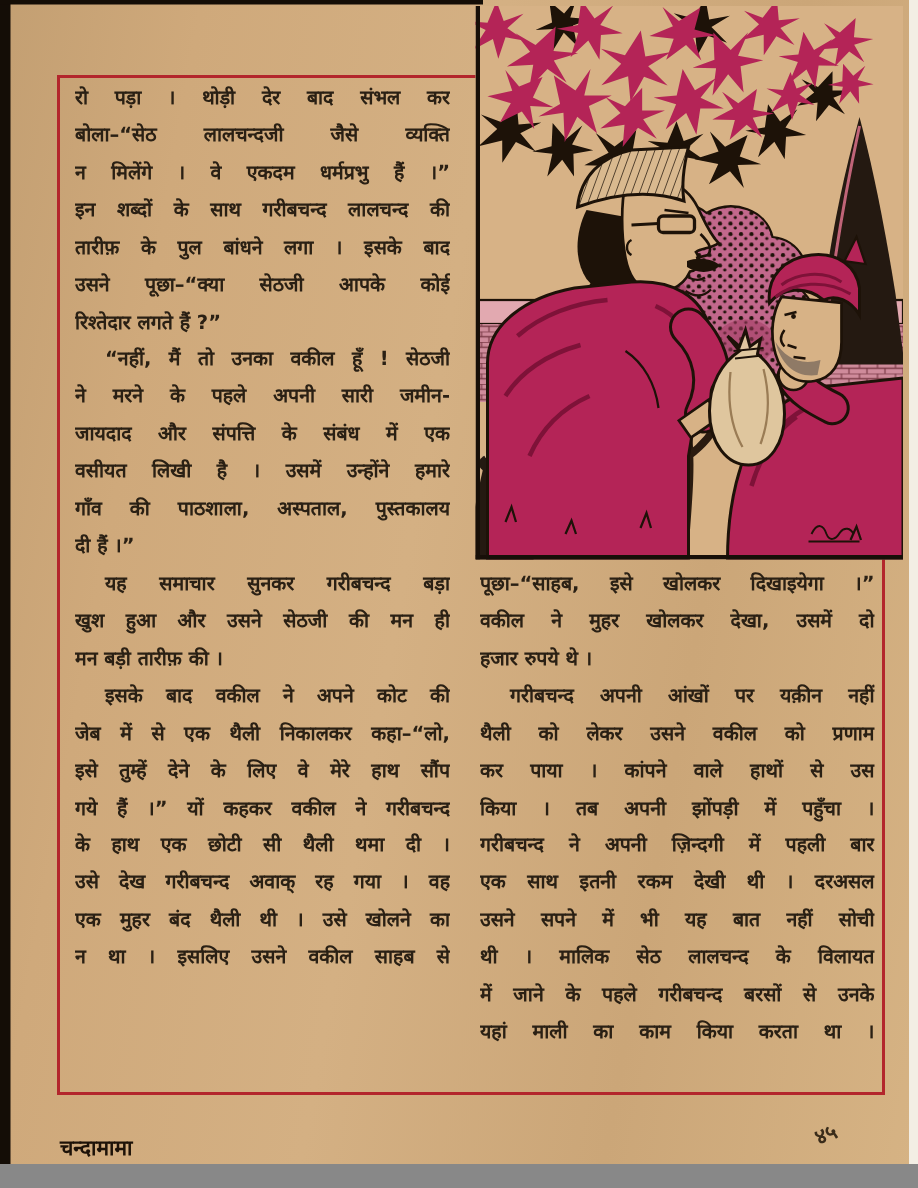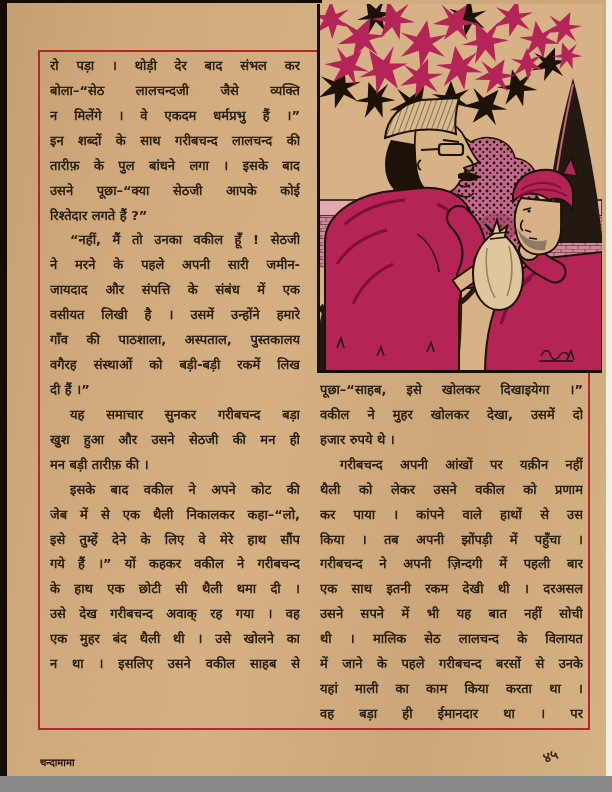--- a/index.html
+++ b/index.html
@@ -28,21 +28,21 @@
   .col .line.end{text-align-last:left;}
   .col .line.indent{text-indent:20px;}
   .col-left{left:50px;top:54px;width:250px;}
   .col-right{left:320px;top:378px;width:263px;}
   .illus{
     position:absolute;left:317px;top:4px;width:285px;height:369px;
     background:var(--paper-light);
   }
   .illus svg{display:block;width:285px;height:369px;}
   .footer-title{
-    position:absolute;left:40px;top:755px;font-size:10px;font-weight:bold;
+    position:absolute;left:40px;top:755px;font-size:14px;font-weight:bold;
     color:var(--ink-black);font-family:"DejaVu Sans","Liberation Sans",sans-serif;
   }
   .footer-page{
     position:absolute;left:543px;top:746px;font-size:14px;font-weight:bold;
     color:#3a2c1a;transform:rotate(-22deg);
   }
 </style>
 </head>
 <body>
 
@@ -59,21 +59,20 @@
       <div class="line">न मिलेंगे ।  वे एकदम धर्मप्रभु हैं ।”</div>
       <div class="line">इन शब्दों के साथ गरीबचन्द लालचन्द की</div>
       <div class="line">तारीफ़ के पुल बांधने लगा ।  इसके बाद</div>
       <div class="line">उसने पूछा–“क्या सेठजी आपके कोई</div>
       <div class="line end">रिश्तेदार लगते हैं ?”</div>
       <div class="line indent">“नहीं, मैं तो उनका वकील हूँ ! सेठजी</div>
       <div class="line">ने मरने के पहले अपनी सारी जमीन-</div>
       <div class="line">जायदाद और संपत्ति के संबंध में एक</div>
       <div class="line">वसीयत लिखी है ।  उसमें उन्होंने हमारे</div>
       <div class="line">गाँव की पाठशाला, अस्पताल, पुस्तकालय</div>
-      <div class="line">वगैरह संस्थाओं को बड़ी-बड़ी रकमें लिख</div>
       <div class="line end">दी हैं ।”</div>
       <div class="line indent">यह समाचार सुनकर गरीबचन्द बड़ा</div>
       <div class="line">खुश हुआ और उसने सेठजी की मन ही</div>
       <div class="line end">मन बड़ी तारीफ़ की ।</div>
       <div class="line indent">इसके बाद वकील ने अपने कोट की</div>
       <div class="line">जेब में से एक थैली निकालकर कहा–“लो,</div>
       <div class="line">इसे तुम्हें देने के लिए वे मेरे हाथ सौंप</div>
       <div class="line">गये हैं ।” यों कहकर वकील ने गरीबचन्द</div>
       <div class="line">के हाथ एक छोटी सी थैली थमा दी ।</div>
       <div class="line">उसे देख गरीबचन्द अवाक् रह गया ।  वह</div>
@@ -87,21 +86,20 @@
       <div class="line indent">गरीबचन्द अपनी आंखों पर यक़ीन नहीं</div>
       <div class="line">थैली को लेकर उसने वकील को प्रणाम</div>
       <div class="line">कर पाया ।  कांपने वाले हाथों से उस</div>
       <div class="line">किया ।  तब अपनी झोंपड़ी में पहुँचा ।</div>
       <div class="line">गरीबचन्द ने अपनी ज़िन्दगी में पहली बार</div>
       <div class="line">एक साथ इतनी रकम देखी थी । दरअसल</div>
       <div class="line">उसने सपने में भी यह बात नहीं सोची</div>
       <div class="line">थी ।  मालिक सेठ लालचन्द के विलायत</div>
       <div class="line">में जाने के पहले गरीबचन्द बरसों से उनके</div>
       <div class="line">यहां माली का काम किया करता था ।</div>
-      <div class="line">वह बड़ा ही ईमानदार था ।  पर</div>
     </div>
 
   <div class="illus">
     <svg viewBox="0 0 285 369" xmlns="http://www.w3.org/2000/svg">
       <defs>
         <path id="leaf" d="M0,-16 L4,-5 L15,-9 L6,-1 L16,6 L5,4 L1,16 L-2,5 L-13,11 L-6,0 L-16,-5 L-5,-4 Z"></path>
         <pattern id="stipple" width="7" height="7" patternUnits="userSpaceOnUse">
           <rect width="7" height="7" fill="#c2688c"></rect>
           <circle cx="2" cy="2" r="1.4" fill="#1d1208"></circle>
           <circle cx="5.2" cy="5" r="1.1" fill="#1d1208"></circle>

